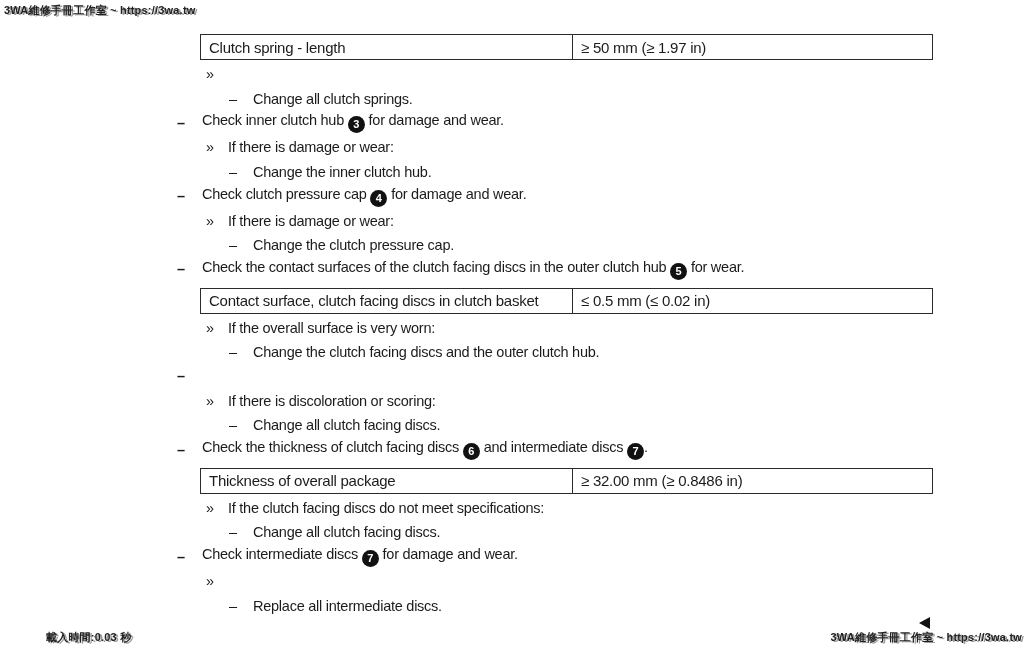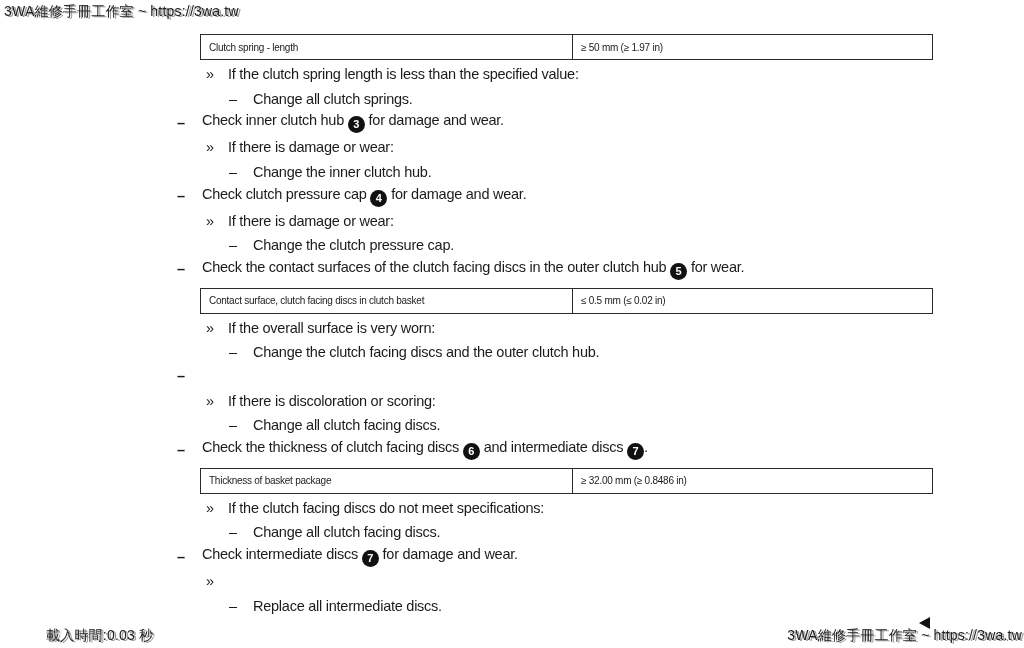--- a/index.html
+++ b/index.html
@@ -7,22 +7,22 @@
     width: 1024px; height: 648px;
     background: #ffffff;
     font-family: "Liberation Sans", sans-serif;
     color: #1b1b1b;
     overflow: hidden;
     position: relative;
   }
   
   .watermark {
     position: absolute;
-    font-size: 14px;
-    font-weight: normal;
+    font-size: 11px;
+    font-weight: bold;
     color: #222;
     text-shadow: 2px 1px 0 rgba(34,34,34,0.45);
     letter-spacing: 0.2px;
     white-space: nowrap;
   }
   .wm-top-left { left: 4px; top: 3px; }
   .wm-bottom-left { left: 4px; bottom: 3px; padding-left: 42px; }
   .wm-bottom-right { right: 2px; bottom: 3px; }
 
   
@@ -80,42 +80,41 @@
     display: flex;
     margin: 6px 0 2px 23px;
     width: 733px;
     border: 1px solid #2b2b2b;
     height: 26px;
   }
   .spec-table:first-child { margin-top: 0; }
   .spec-cell {
     display: flex;
     align-items: center;
-    font-size: 10px;
+    font-size: 15px;
     letter-spacing: -0.25px;
     padding-left: 8px;
     white-space: nowrap;
     overflow: hidden;
   }
   .spec-label { width: 372px; border-right: 1px solid #2b2b2b; }
   .spec-value { flex: 1; }
 </style>
 </head>
 <body>
 
 <div class="watermark wm-top-left">3WA維修手冊工作室 ~ https://3wa.tw</div>
 
 <main class="content">
     <div class="spec-table">
       <div class="spec-cell spec-label">Clutch spring - length</div>
       <div class="spec-cell spec-value">≥ 50 mm (≥ 1.97 in)</div>
     </div>
     <div class="line lvl2">
       <span class="bullet">»</span>
-      <span class="txt">If the clutch spring length is less than the specified value:</span>
     </div>
     <div class="line lvl3">
       <span class="bullet">–</span>
       <span class="txt">Change all clutch springs.</span>
     </div>
     <div class="line lvl1">
       <span class="bullet">–</span>
       <span class="txt">Check inner clutch hub <span class="badge">3</span> for damage and wear.</span>
     </div>
     <div class="line lvl2">
@@ -163,21 +162,21 @@
     </div>
     <div class="line lvl3">
       <span class="bullet">–</span>
       <span class="txt">Change all clutch facing discs.</span>
     </div>
     <div class="line lvl1">
       <span class="bullet">–</span>
       <span class="txt">Check the thickness of clutch facing discs <span class="badge">6</span> and intermediate discs <span class="badge">7</span>.</span>
     </div>
     <div class="spec-table">
-      <div class="spec-cell spec-label">Thickness of basket package</div>
+      <div class="spec-cell spec-label">Thickness of overall package</div>
       <div class="spec-cell spec-value">≥ 32.00 mm (≥ 0.8486 in)</div>
     </div>
     <div class="line lvl2">
       <span class="bullet">»</span>
       <span class="txt">If the clutch facing discs do not meet specifications:</span>
     </div>
     <div class="line lvl3">
       <span class="bullet">–</span>
       <span class="txt">Change all clutch facing discs.</span>
     </div>

